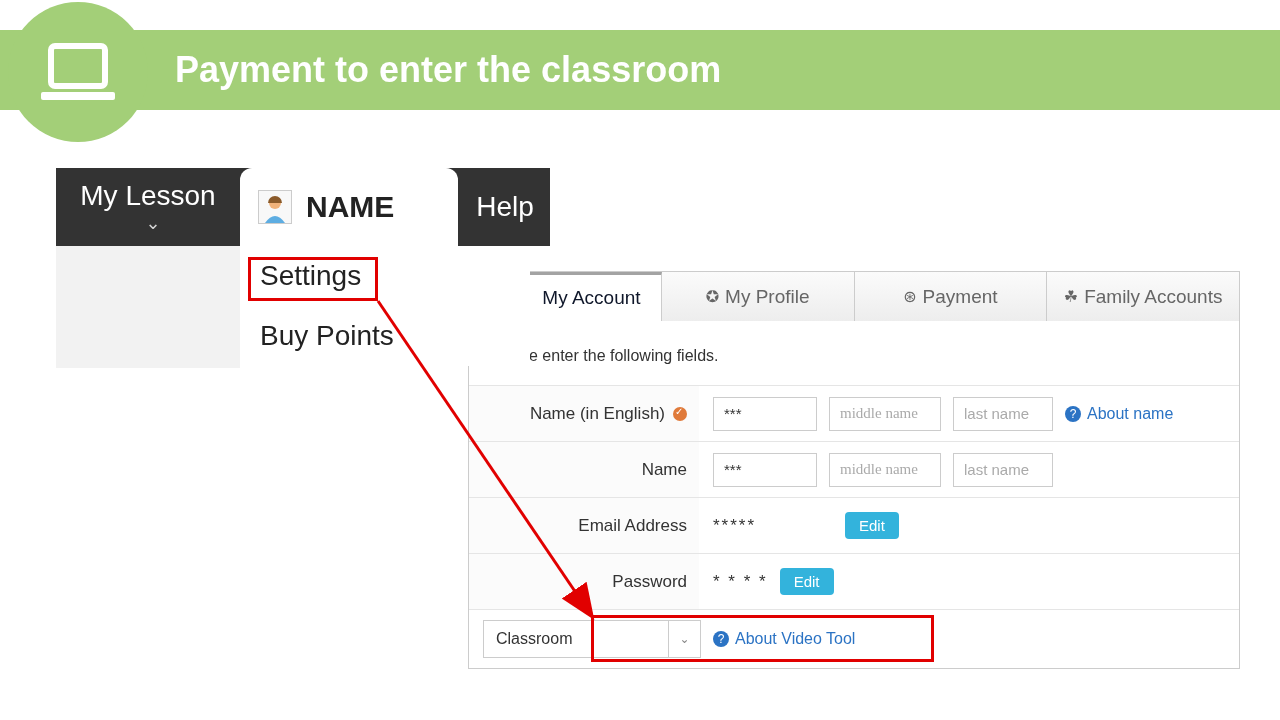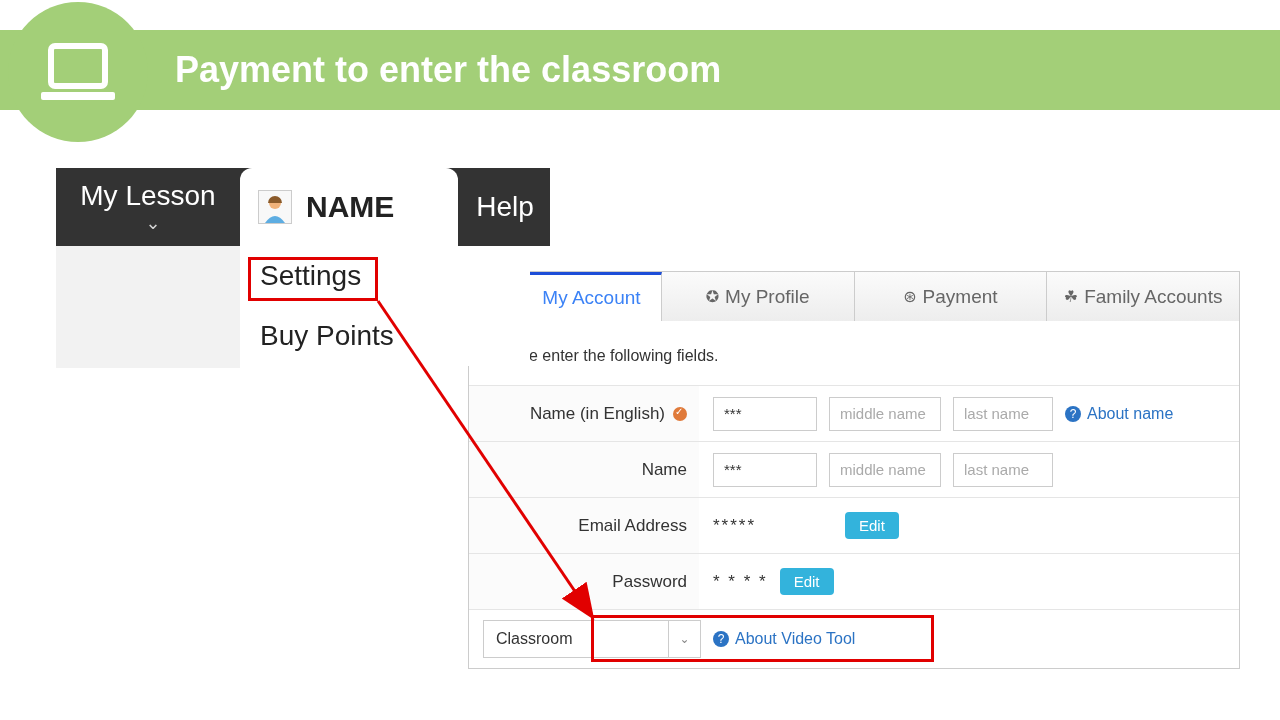--- a/index.html
+++ b/index.html
@@ -116,22 +116,22 @@
     display: flex; align-items: center; justify-content: center;
     font-size: 19px;
     color: #666;
     border-right: 1px solid #ccc;
     background: linear-gradient(#fbfbfb,#ededed);
     cursor: pointer;
   }
   .tab:last-child { border-right: none; }
   .tab.active {
     background: #fff;
-    color: #3b82f6;
-    border-top: 3px solid #1d4ed8;
+    color: #0f172a;
+    border-top: 3px solid #a3a3a3;
     font-weight: 500;
     gap: 32px;
   }
   .tab .ticon { margin-right: 6px; font-size: 16px; }
 
   
   .panel {
     position: absolute;
     left: 468px; top: 321px;
     width: 772px;
@@ -174,21 +174,21 @@
     padding: 10px 14px;
   }
   .tinput {
     height: 34px;
     border: 1px solid #ccc;
     padding: 4px 10px;
     font-size: 15px;
     color: #333;
   }
   .tinput.first { width: 104px; }
-  .tinput.mid { width: 112px; }
+  .tinput.mid { width: 112px; font-family: Liberation Serif, serif; }
   .tinput.last { width: 100px; }
   .tinput::placeholder { color: #aaa; }
   .link { color: #2b73c4; font-size: 16px; display:inline-flex; align-items:center; }
   .link .q {
     display:inline-block; width:16px; height:16px; border-radius:50%;
     background:#2b73c4; color:#fff; font-size:12px; text-align:center; line-height:16px;
     margin-right:6px;
   }
   .static-val { font-size: 17px; color:#333; letter-spacing: 2px; }
   .btn-edit {

